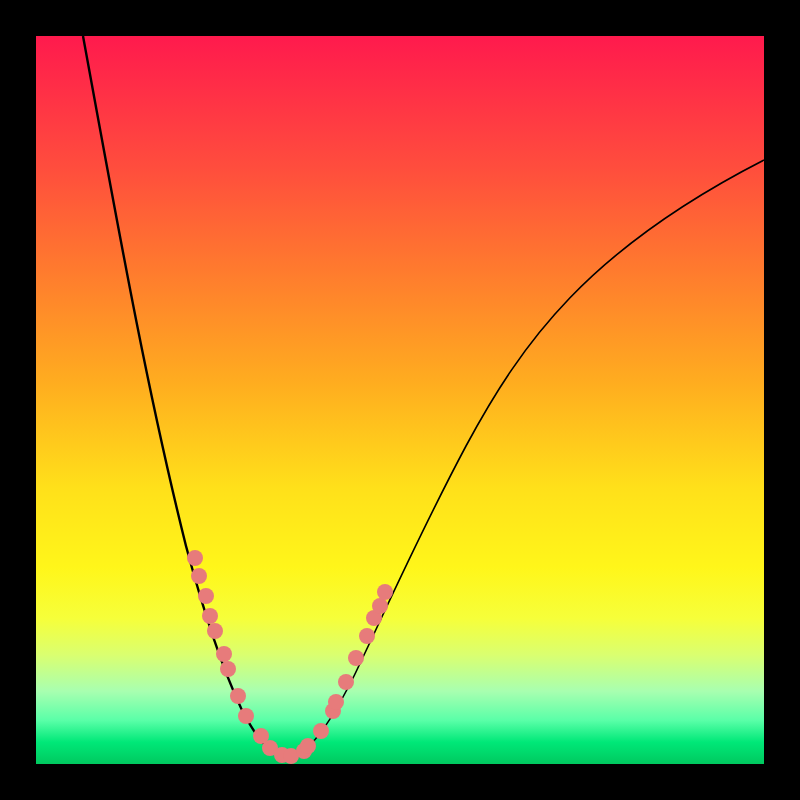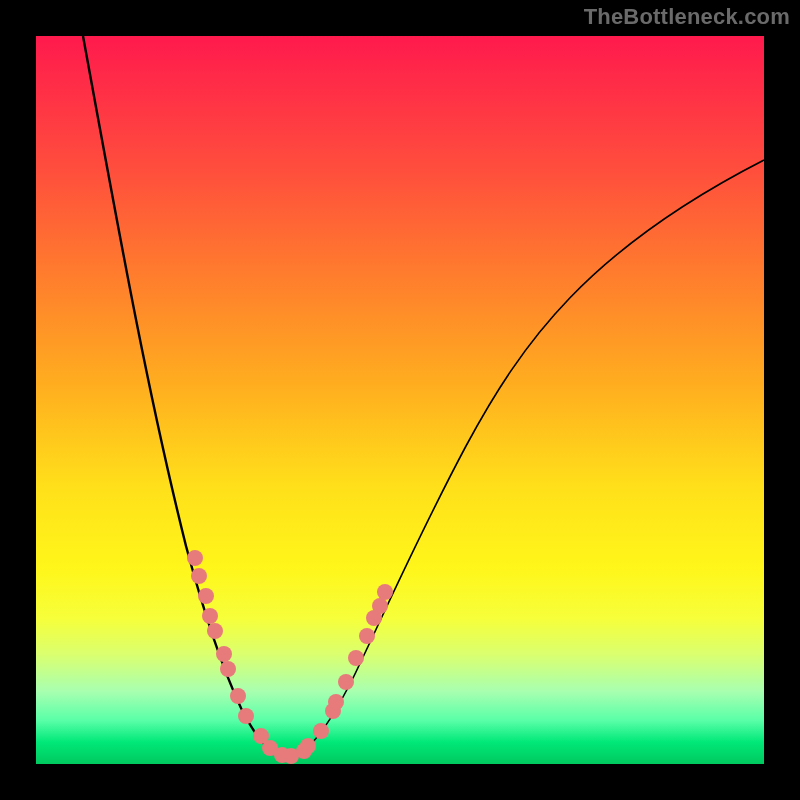--- a/index.html
+++ b/index.html
@@ -67,21 +67,20 @@
   }
   .dot {
     fill: #e77b7b;
     stroke: none;
   }
 </style>
 </head>
 <body>
 
 <div class="frame">
-  <div class="watermark">TheBottleneck.com</div>
 
   <div class="plot-area">
     <svg class="curve" viewBox="0 0 728 728">
       <path class="curve-path" d="M 47 0 C 80 180, 110 350, 150 510 C 172 592, 190 640, 205 672 C 214 690, 222 702, 230 710 C 236 716, 243 720, 250 721"></path>
       <path class="curve-path thin" d="M 250 721 C 258 720, 266 716, 274 709 C 286 697, 300 676, 318 640 C 346 582, 382 500, 430 410 C 486 306, 552 214, 728 124"></path>
       <g id="points-group">
           <circle cx="159" cy="522" r="8" class="dot"></circle>
           <circle cx="163" cy="540" r="8" class="dot"></circle>
           <circle cx="170" cy="560" r="8" class="dot"></circle>
           <circle cx="174" cy="580" r="8" class="dot"></circle>

